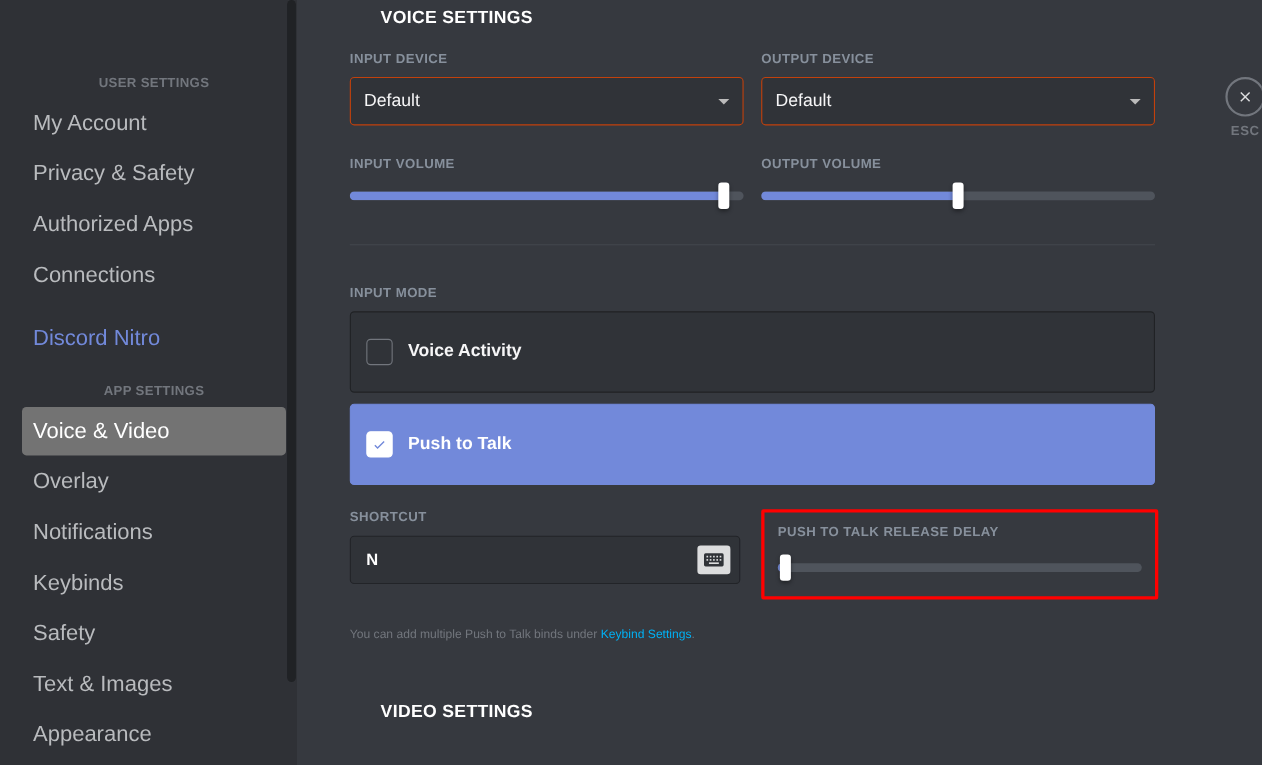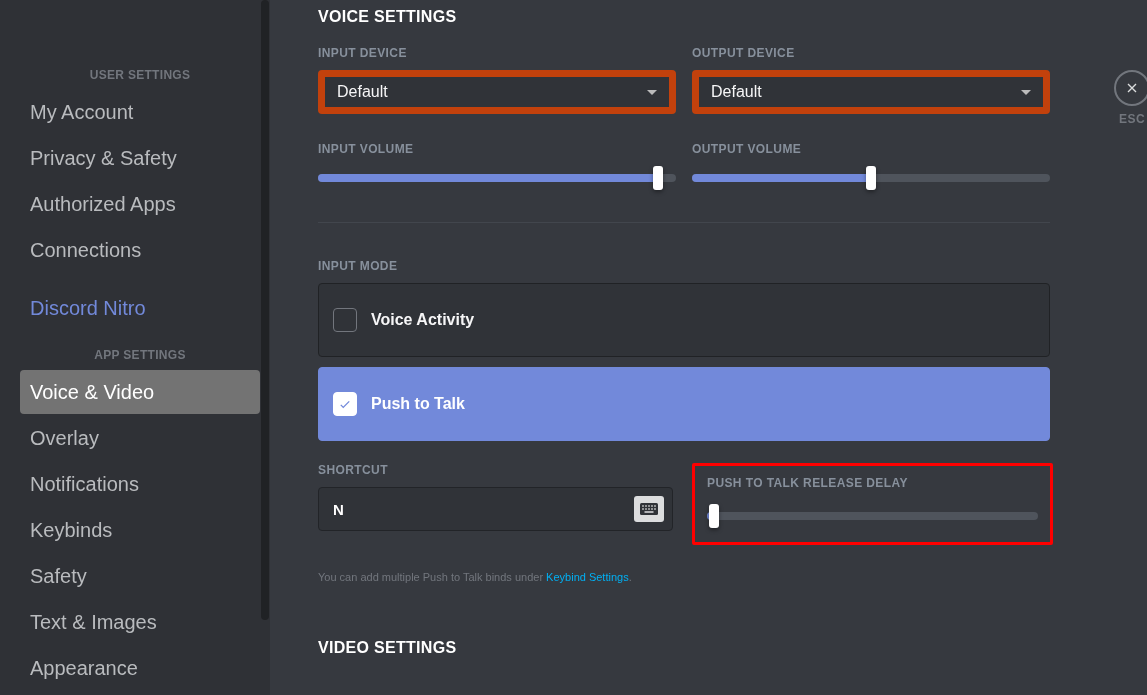--- a/index.html
+++ b/index.html
@@ -64,20 +64,21 @@
       position: relative;
     }
     h1.section-title {
       color: #fff;
       font-size: 16px;
       font-weight: 700;
       text-transform: uppercase;
       letter-spacing: 0.3px;
       margin-bottom: 20px;
       margin-top: 2px;
+      margin-left: 28px;
     }
     .label {
       font-size: 12px;
       font-weight: 700;
       color: #87909c;
       text-transform: uppercase;
       letter-spacing: 0.4px;
       margin-bottom: 10px;
     }
     .two-col {
@@ -86,21 +87,21 @@
       justify-content: flex-end;
     }
     .col { flex: 1; min-width: 0; }
     
     .dropdown {
       display: flex;
       align-items: center;
       justify-content: space-between;
       height: 44px;
       background: #303338;
-      border: 7px solid #c2410c;
+      border: 1px solid #c2410c;
       border-radius: 4px;
       padding: 2px 12px;
       color: #f6f6f7;
       font-size: 16px;
       cursor: pointer;
     }
     .caret-down {
       width: 0; height: 0;
       border-left: 5px solid transparent;
       border-right: 5px solid transparent;

